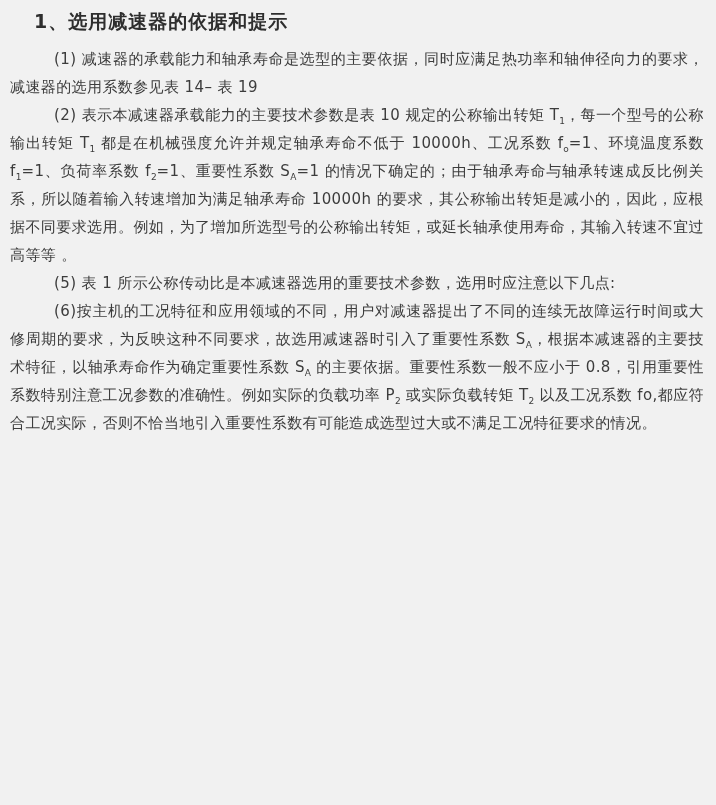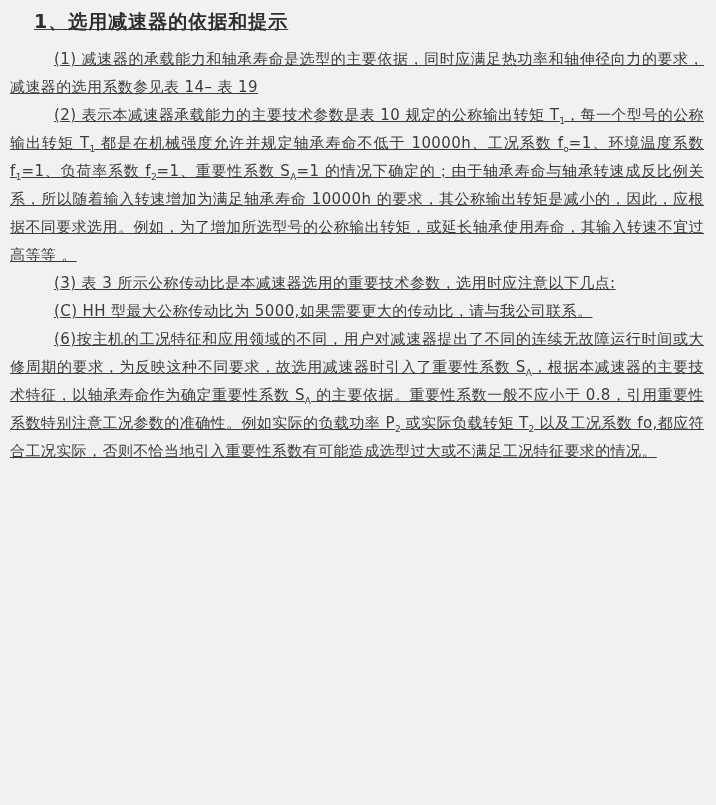--- a/index.html
+++ b/index.html
@@ -10,21 +10,20 @@
   }
   .page {
     position: relative;
     width: 716px;
     height: 570px;
     background: #f1f1f1;
     overflow: hidden;
     box-sizing: border-box;
     padding: 6px 12px 0 10px;
     color: #3c3c3c;
-    text-decoration: underline;
   }
   .title {
     font-size: 19px;
     font-weight: bold;
     color: #2e2e2e;
     margin: 2px 0 11px 24px;
     letter-spacing: 1px;
     line-height: 26px;
   }
   .content p.para {
@@ -43,17 +42,16 @@
   }
 </style>
 </head>
 <body>
 
 <div class="page">
   <h1 class="title">1、选用减速器的依据和提示</h1>
   <div class="content" id="doc-content">
       <p class="para">(1) 减速器的承载能力和轴承寿命是选型的主要依据，同时应满足热功率和轴伸径向力的要求，减速器的选用系数参见表 14– 表 19</p>
       <p class="para">(2) 表示本减速器承载能力的主要技术参数是表 10 规定的公称输出转矩 T<sub>1</sub>，每一个型号的公称输出转矩 T<sub>1</sub> 都是在机械强度允许并规定轴承寿命不低于 10000h、工况系数 f<sub>o</sub>=1、环境温度系数 f<sub>1</sub>=1、负荷率系数 f<sub>2</sub>=1、重要性系数 S<sub>A</sub>=1 的情况下确定的；由于轴承寿命与轴承转速成反比例关系，所以随着输入转速增加为满足轴承寿命 10000h 的要求，其公称输出转矩是减小的，因此，应根据不同要求选用。例如，为了增加所选型号的公称输出转矩，或延长轴承使用寿命，其输入转速不宜过高等等 。</p>
-      <p class="para">(3) 表 3 所示公称传动比是本减速器选用的重要技术参数，选用时应注意以下几点:</p>
-      <p class="para">(C) HH 型最大公称传动比为 5000,如果需要更大的传动比，请与我公司联系。</p>
+      <p class="para">(5) 表 1 所示公称传动比是本减速器选用的重要技术参数，选用时应注意以下几点:</p>
       <p class="para">(6)按主机的工况特征和应用领域的不同，用户对减速器提出了不同的连续无故障运行时间或大修周期的要求，为反映这种不同要求，故选用减速器时引入了重要性系数 S<sub>A</sub>，根据本减速器的主要技术特征，以轴承寿命作为确定重要性系数 S<sub>A</sub> 的主要依据。重要性系数一般不应小于 0.8，引用重要性系数特别注意工况参数的准确性。例如实际的负载功率 P<sub>2</sub> 或实际负载转矩 T<sub>2</sub> 以及工况系数 fo,都应符合工况实际，否则不恰当地引入重要性系数有可能造成选型过大或不满足工况特征要求的情况。</p>
     </div>
 </div>
 
 </body></html>

